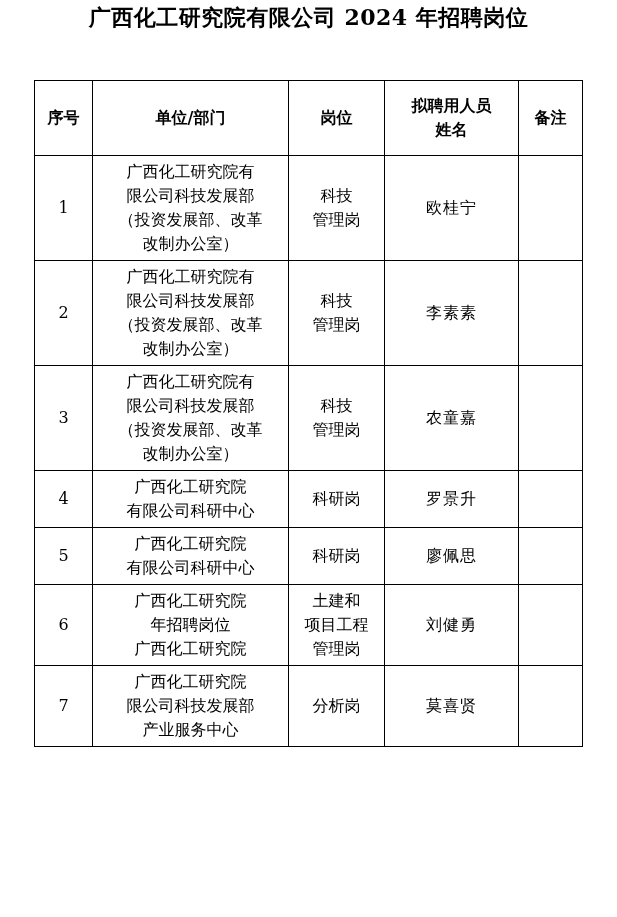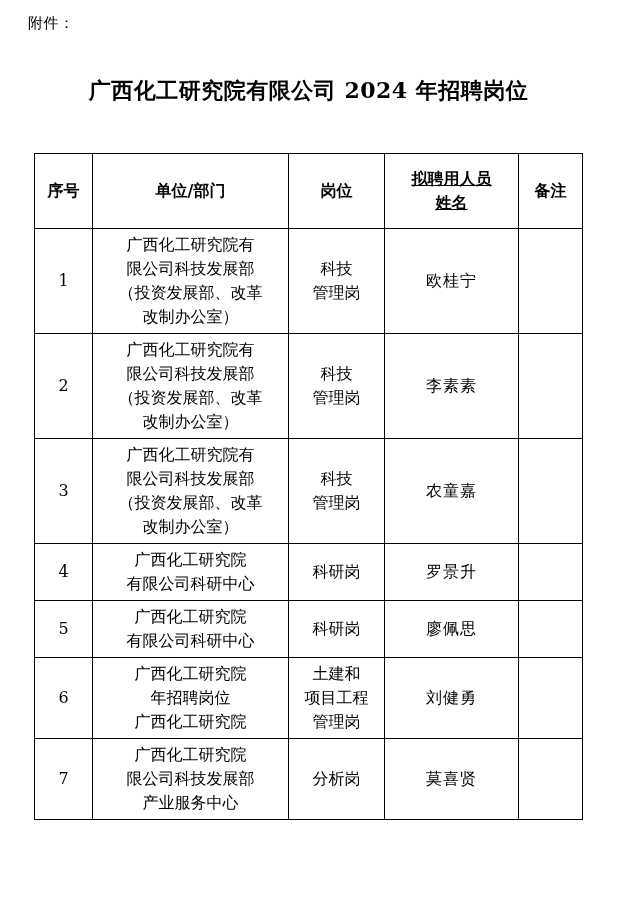--- a/index.html
+++ b/index.html
@@ -28,21 +28,20 @@
     padding-top: 16px;
     padding-left: 4px;
     letter-spacing: 0.5px;
   }
   .doc-title {
     text-align: center;
     font-weight: bold;
     font-size: 22px;
     line-height: 34px;
     letter-spacing: 0.5px;
-    margin-top: 42px;
     margin-bottom: 0;
     font-family: "DejaVu Serif", "Liberation Serif", serif;
   }
   .doc-title .line2 {
     display: block;
   }
   table.roster {
     border-collapse: collapse;
     width: 548px;
     margin: 46px auto 0 auto;
@@ -67,28 +66,27 @@
   col.c-dept  { width: 196px; }
   col.c-post  { width: 96px; }
   col.c-name  { width: 134px; }
   col.c-note  { width: 64px; }
 
   td.idx { font-size: 15px; }
   td.dept .ln { display: block; white-space: nowrap; }
   td.post .ln { display: block; white-space: nowrap; }
   td.name { letter-spacing: 1px; }
   td.note { }
-  .h-name .ln { display: block; text-decoration: underline; }
+  .h-name .ln { display: block; }
 </style>
 </head>
 <body>
 
 <div class="page">
 
-  <div class="attachment-label">附件：</div>
 
   <div class="doc-title">
     <span class="line1">广西化工研究院有限公司 2024 年招聘岗位</span>
   </div>
 
   <table class="roster">
     <colgroup>
       <col class="c-index">
       <col class="c-dept">
       <col class="c-post">

